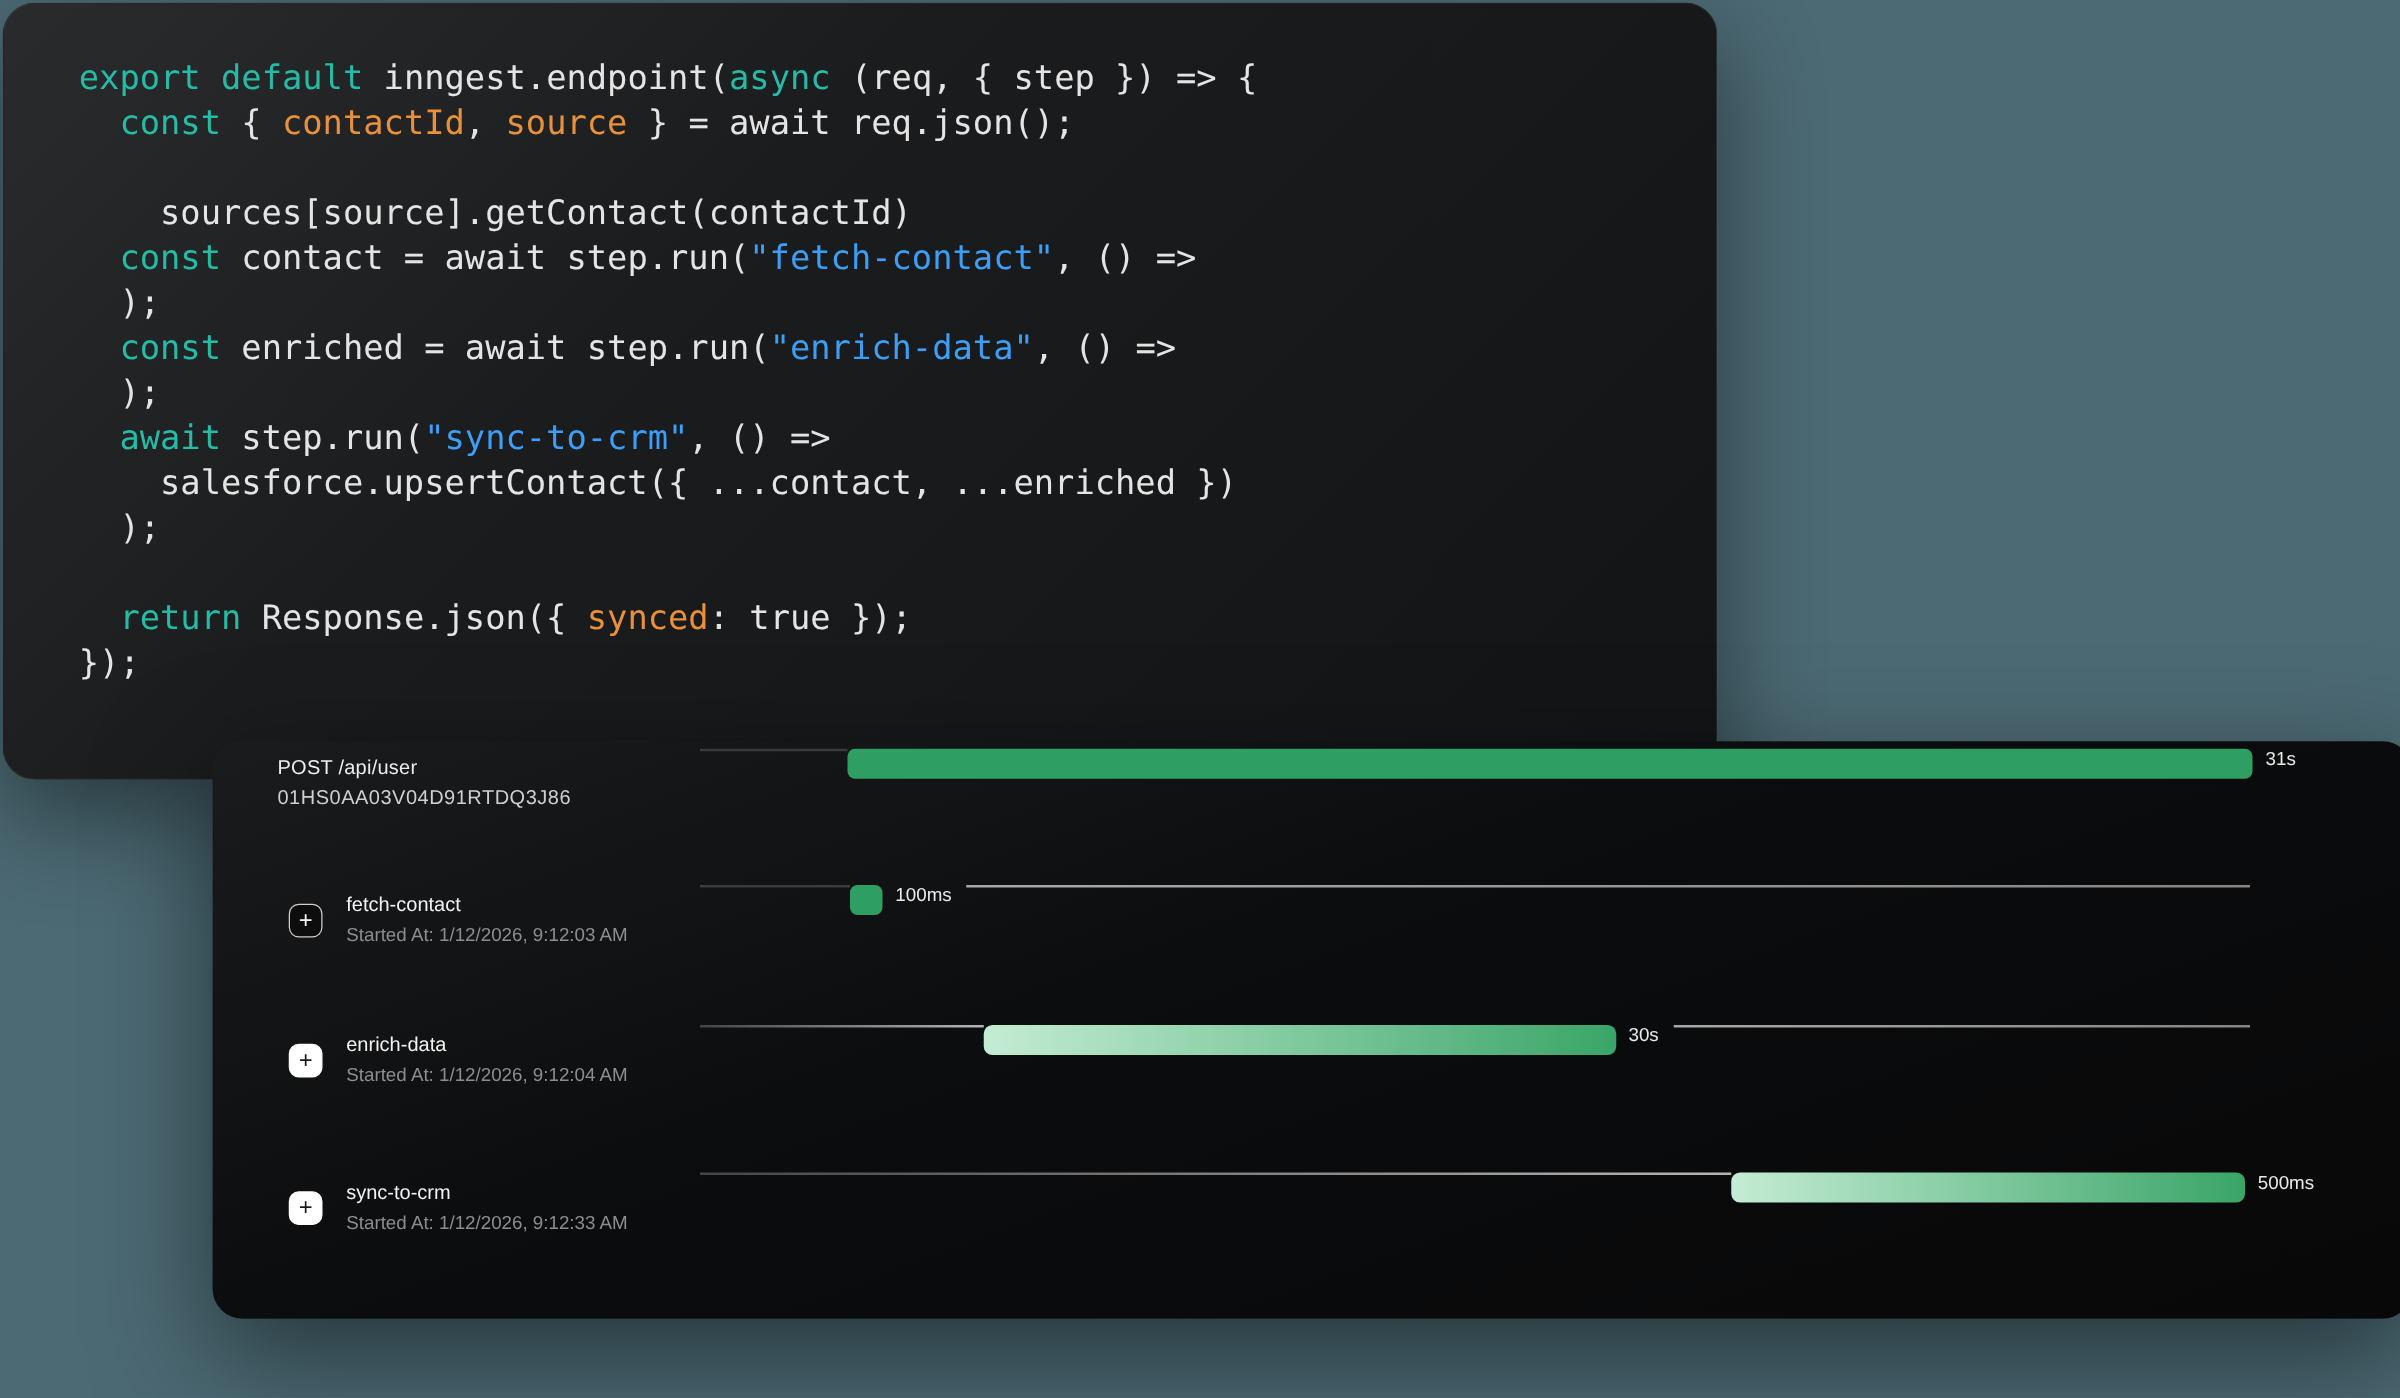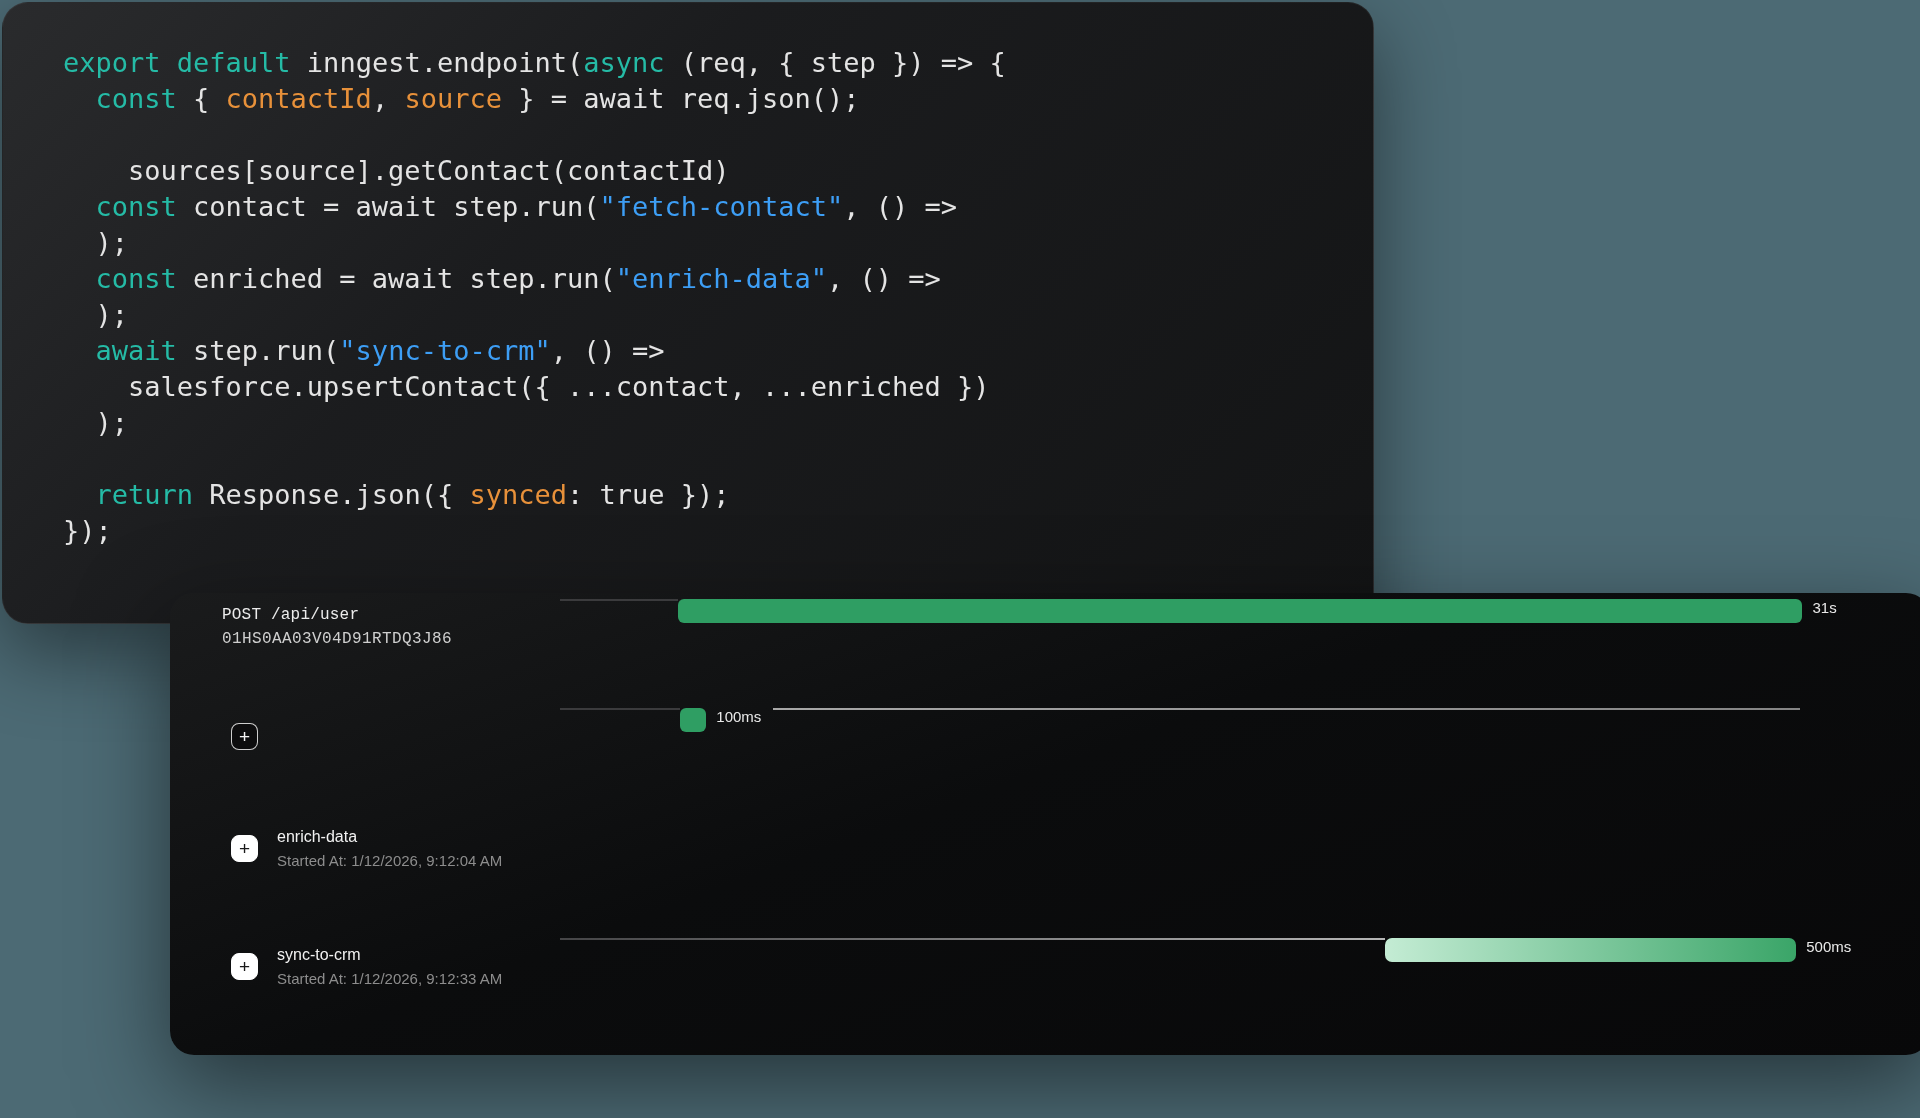--- a/index.html
+++ b/index.html
@@ -51,21 +51,21 @@
     display: flex;
     align-items: center;
   }
   .row-left {
     flex: 0 0 390px;
     display: flex;
     align-items: center;
     padding-left: 52px;
   }
   .row-left.step-left { padding-left: 61px; }
-  .header-text-block { display: flex; flex-direction: column; gap: 6px; font-family: Liberation Mono, monospace; }
+  .header-text-block { display: flex; flex-direction: column; gap: 6px; }
   .trace-title { font-size: 16px; color: #ececec; letter-spacing: 0.2px; }
   .trace-runid { font-size: 16px; color: #cfcfcf; letter-spacing: 0.4px; }
   .step-text-block { display: flex; flex-direction: column; gap: 6px; margin-left: 19px; }
   .step-name { font-size: 16px; color: #f2f2f2; }
   .step-started { font-size: 15px; color: #8d8d8d; }
 
   .expand-btn {
     width: 27px; height: 27px;
     border-radius: 8px;
     display: flex; align-items: center; justify-content: center;
@@ -143,38 +143,48 @@
         <span class="t-duration">31s</span>
       </div>
   </div>
 
   <div id="steps-container">
       <div class="trace-row" style="top: 115px;">
         <div class="row-left step-left">
           <button class="expand-btn dark">
             <span>+</span>
           </button>
+          <div class="step-text-block">
+            <div class="step-name">fetch-contact</div>
+            <div class="step-started">Started At: 1/12/2026, 9:12:03 AM</div>
+          </div>
         </div>
         <div class="row-track">
           <span class="t-line lead-dark" style="flex: 0 0 9.7%;"></span>
           <div class="t-bar solid" style="flex: 0 0 2.1%;"></div>
           <span class="t-duration">100ms</span>
           <span class="t-line trail"></span>
         </div>
       </div>
       <div class="trace-row" style="top: 227px;">
         <div class="row-left step-left">
           <button class="expand-btn light">
             <span>+</span>
           </button>
           <div class="step-text-block">
             <div class="step-name">enrich-data</div>
             <div class="step-started">Started At: 1/12/2026, 9:12:04 AM</div>
           </div>
         </div>
+        <div class="row-track">
+          <span class="t-line lead-fade" style="flex: 0 0 18.3%;"></span>
+          <div class="t-bar gradient" style="flex: 0 0 40.8%;"></div>
+          <span class="t-duration">30s</span>
+          <span class="t-line trail"></span>
+        </div>
       </div>
       <div class="trace-row" style="top: 345px;">
         <div class="row-left step-left">
           <button class="expand-btn light">
             <span>+</span>
           </button>
           <div class="step-text-block">
             <div class="step-name">sync-to-crm</div>
             <div class="step-started">Started At: 1/12/2026, 9:12:33 AM</div>
           </div>

